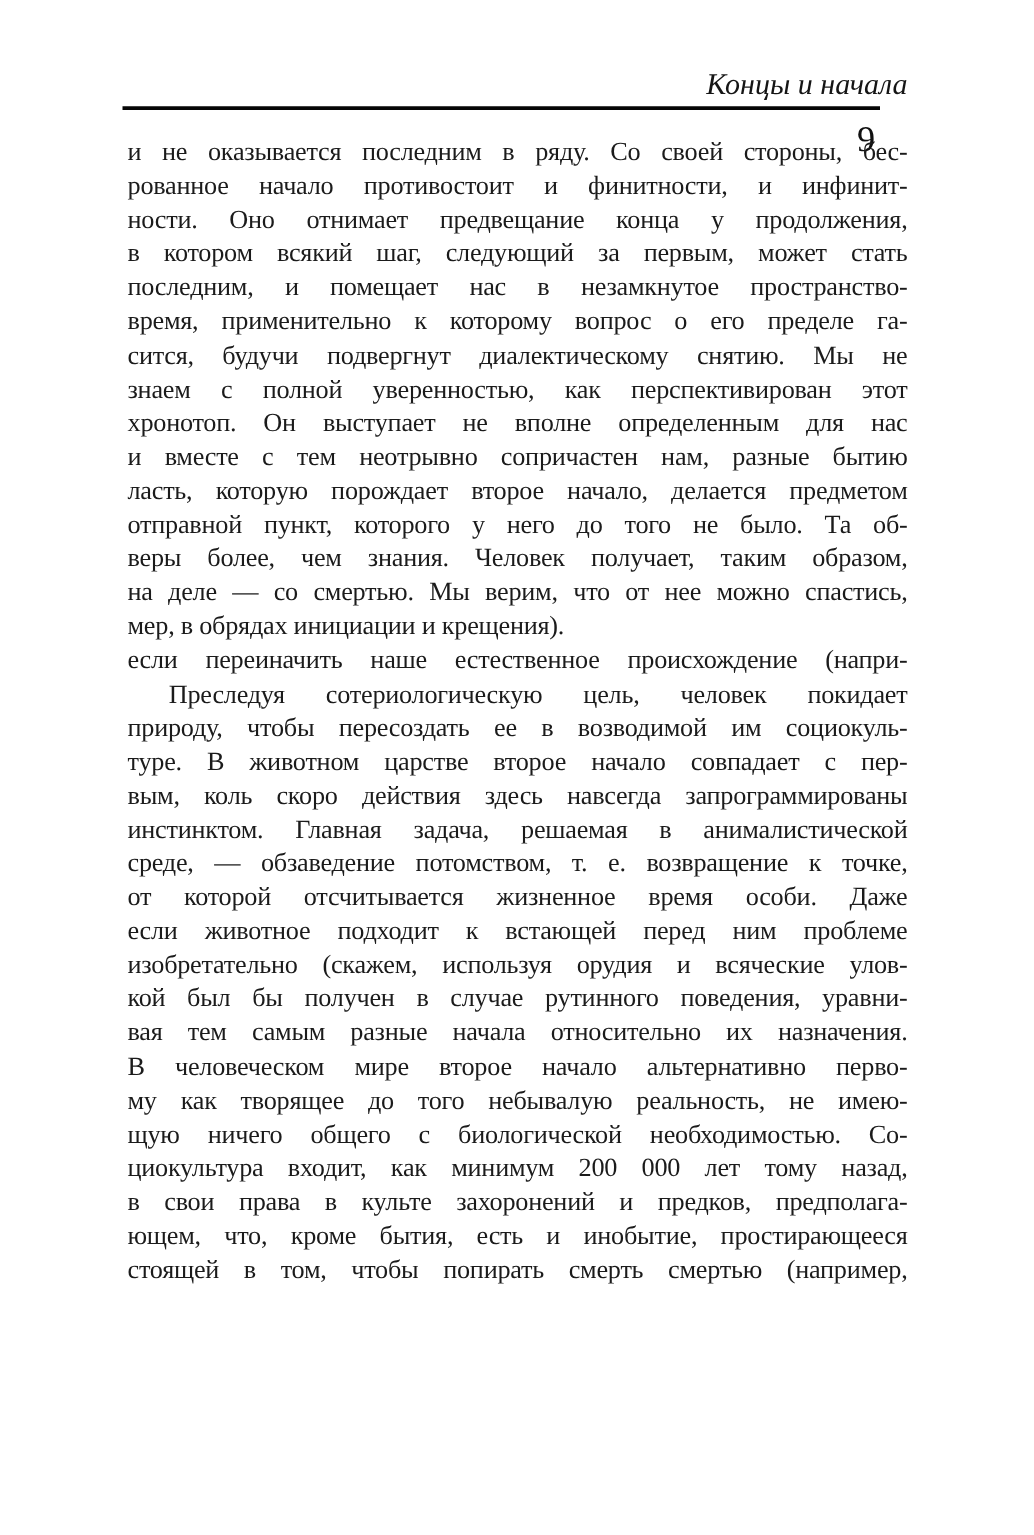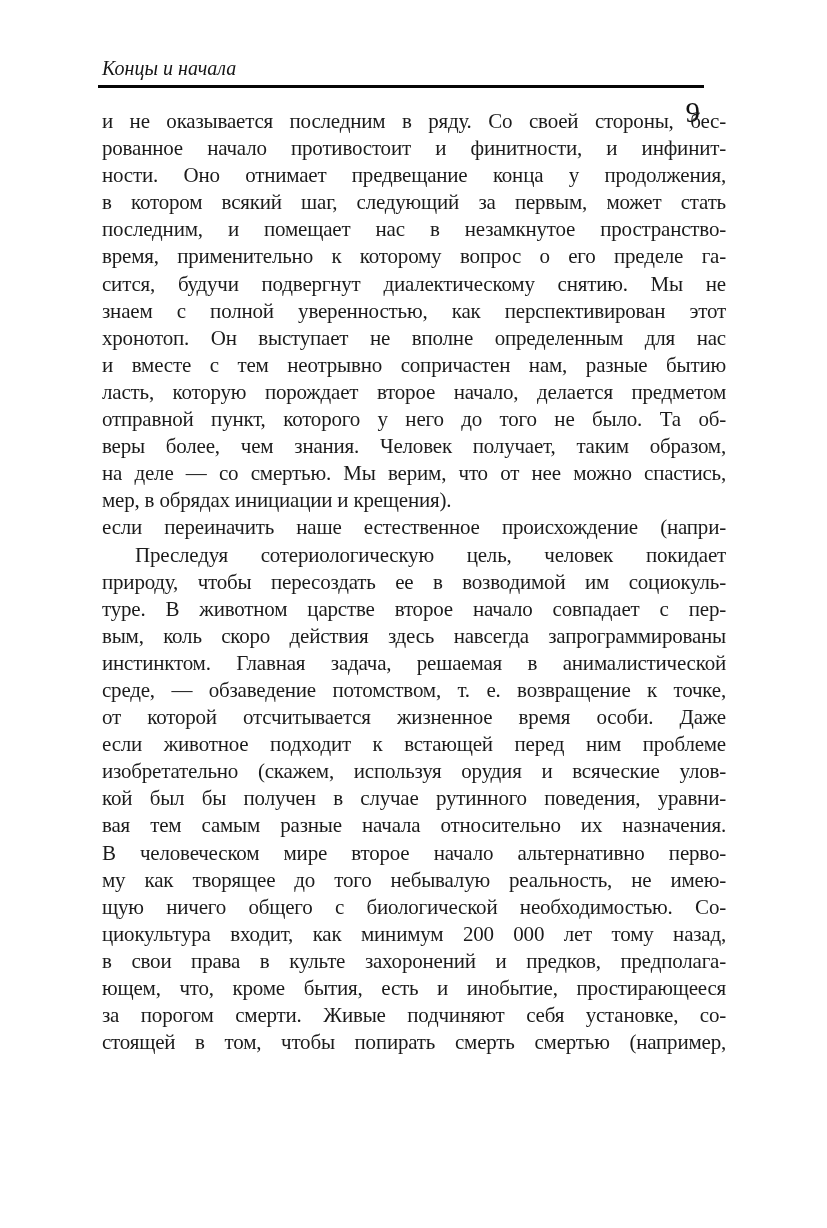--- a/index.html
+++ b/index.html
@@ -21,23 +21,23 @@
     left: 102px;
     top: 46px;
     width: 624px;
     height: 40px;
   }
   .runtitle {
     position: absolute;
     left: 0;
     right: 0;
     top: 10px;
-    text-align: left;
+    text-align: right;
     font-style: italic;
-    font-size: 20px;
+    font-size: 24px;
     line-height: 24px;
     color: #151515;
   }
   .pagenum {
     position: absolute;
     right: 26px;
     top: 50px;
     font-size: 29px;
     line-height: 33px;
     color: #101010;
@@ -112,17 +112,16 @@
         <div class="line">если животное подходит к встающей перед ним проблеме</div>
         <div class="line">изобретательно (скажем, используя орудия и всяческие улов-</div>
         <div class="line">кой был бы получен в случае рутинного поведения, уравни-</div>
         <div class="line">вая тем самым разные начала относительно их назначения.</div>
         <div class="line">В человеческом мире второе начало альтернативно перво-</div>
         <div class="line">му как творящее до того небывалую реальность, не имею-</div>
         <div class="line">щую ничего общего с биологической необходимостью. Со-</div>
         <div class="line">циокультура входит, как минимум 200 000 лет тому назад,</div>
         <div class="line">в свои права в культе захоронений и предков, предполага-</div>
         <div class="line">ющем, что, кроме бытия, есть и инобытие, простирающееся</div>
-        <div class="line">за порогом смерти. Живые подчиняют себя установке, со-</div>
         <div class="line">стоящей в том, чтобы попирать смерть смертью (например,</div>
       </div>
     </main>
 </div>
 
 </body></html>

